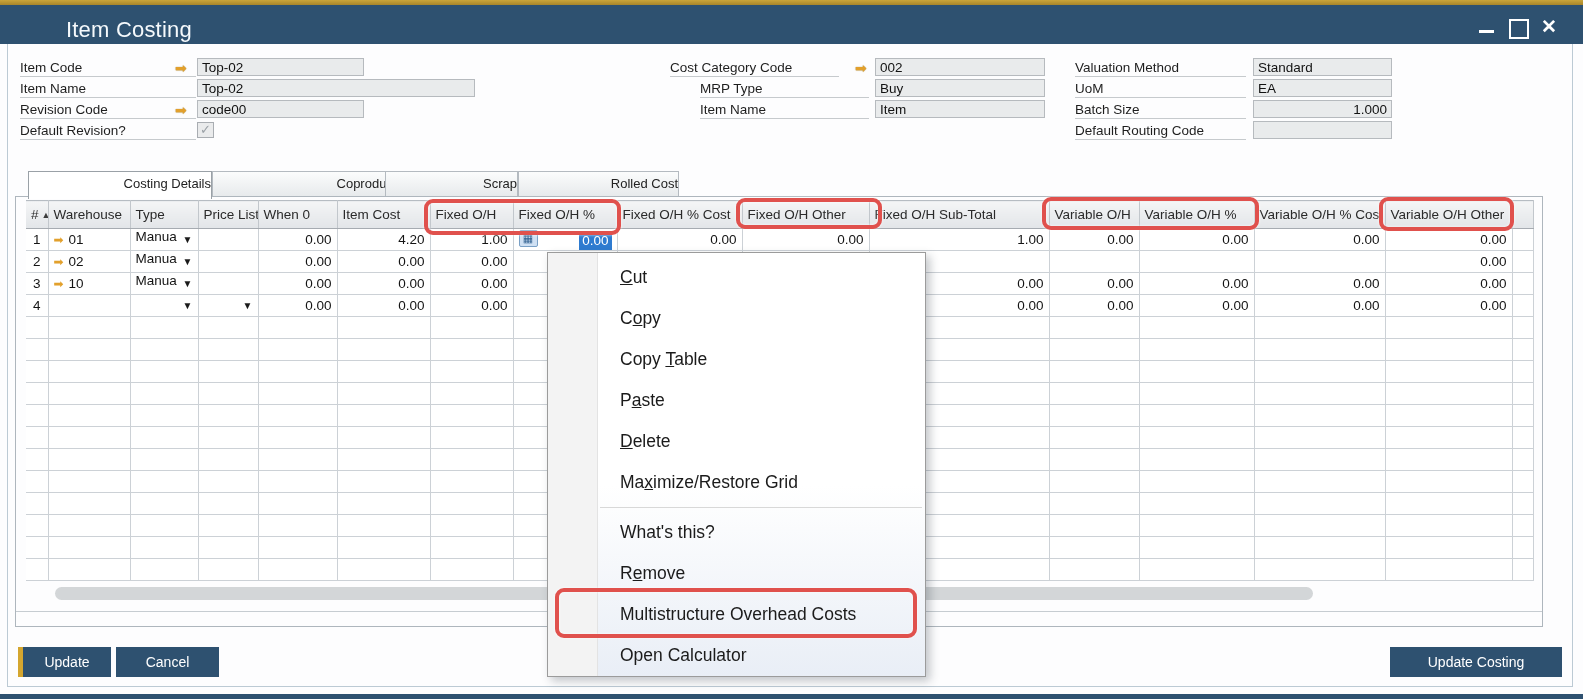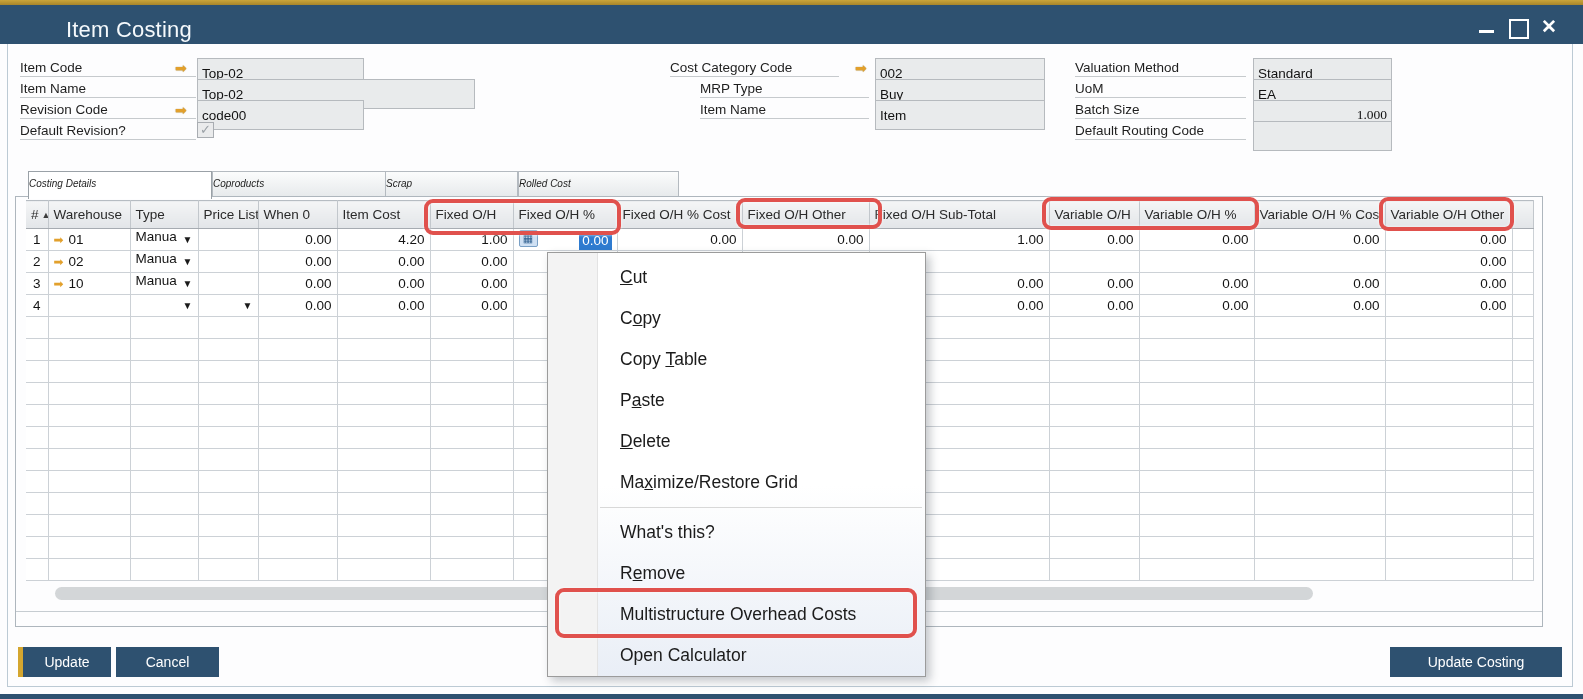--- a/index.html
+++ b/index.html
@@ -13,27 +13,27 @@
   .winbtn { position:absolute; top:12px; width:22px; height:20px; color:#fff; text-align:center; cursor:pointer; }
   .btn-min { left:1476px; } .btn-min::after { content:""; position:absolute; left:3px; top:13px; width:15px; height:3px; background:#fff; }
   .btn-max { left:1506px; } .btn-max::after { content:""; position:absolute; left:3px; top:2px; width:16px; height:16px; border:2.5px solid #fff; }
   .btn-close { left:1538px; font-size:19px; font-weight:bold; line-height:20px; }
   .frame { position:absolute; left:7px; top:44px; width:1566px; height:643px; border:1px solid #bccad4; border-top:none; pointer-events:none; }
   .bottombar { position:absolute; left:0; bottom:0; width:1583px; height:5px; background:#2e5170; }
 
   
   .flabel { position:absolute; height:19px; font-size:13.5px; color:#1e1e1e; border-bottom:1px solid #c6cacd; padding-top:2px; }
   .golink { position:absolute; width:18px; height:18px; color:#e2a02c; font-size:14px; line-height:18px; text-shadow:0 0 1px #8a6a1a; cursor:pointer; }
-  .finput { position:absolute; height:18px; background:#e9ebec; border:1px solid #b6babe; font-family:"Liberation Sans",sans-serif; font-size:13.5px; color:#121212; padding:14px 4px; }
-  .finput.ralign { text-align:right;font-family:Liberation Serif, serif; }
+  .finput { position:absolute; height:18px; background:#e9ebec; border:1px solid #b6babe; font-family:"Liberation Sans",sans-serif; font-size:13.5px; color:#121212; padding:8px 4px; }
+  .finput.ralign { text-align:right; }
   .cbx { position:absolute; width:17px; height:16px; background:#eaebec; border:1px solid #a9adb2; color:#9aa0a6; font-size:13px; line-height:14px; text-align:center; cursor:pointer; }
 
   
-  .tab { position:absolute; top:171px; height:25px; line-height:24px; text-align:left; font-size:10px; color:#222;
-         background:linear-gradient(#fbfcfc,#e7eaec); border:1px solid #b4bac0; border-bottom:none; cursor:pointer; z-index:5;font-style:italic; }
+  .tab { position:absolute; top:171px; height:25px; line-height:24px; text-align:right; font-size:13px; color:#222;
+         background:linear-gradient(#fbfcfc,#e7eaec); border:1px solid #b4bac0; border-bottom:none; cursor:pointer; z-index:5; }
   .tab.active { background:#fff; height:28px; z-index:7; border-color:#9aa1a7; }
 
   
   .gridpanel { position:absolute; left:15px; top:196px; width:1528px; height:431px; border:1px solid #aeb6bd; background:#fdfdfe; z-index:1; }
   .gridbottomline { position:absolute; left:16px; top:611px; width:1526px; height:1px; background:#c6ccd1; z-index:2; }
   .hthumb { position:absolute; left:55px; top:587px; width:1258px; height:13px; background:#d3d6d8; border-radius:7px; z-index:3; cursor:pointer; }
 
   
   table.grid { position:absolute; left:26px; top:200px; width:1507px; table-layout:fixed; border-collapse:collapse; z-index:2; background:#fff; }
   table.grid th { height:28px; background:linear-gradient(#f4f5f6,#e2e5e8); border-right:1px solid #c2c7cc; border-bottom:1px solid #a6abb1; border-top:1px solid #b6bcc2;

